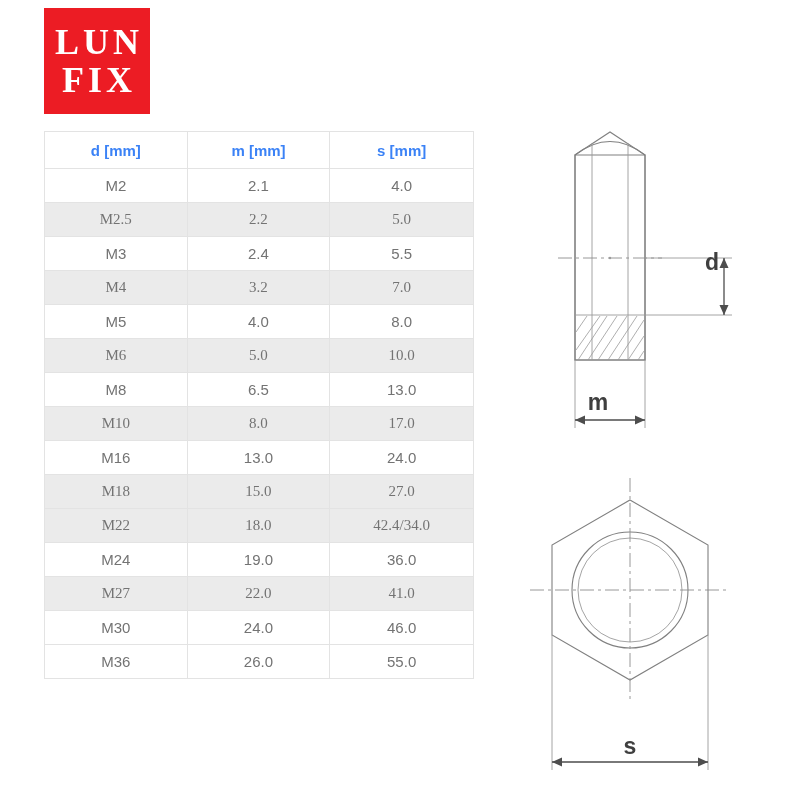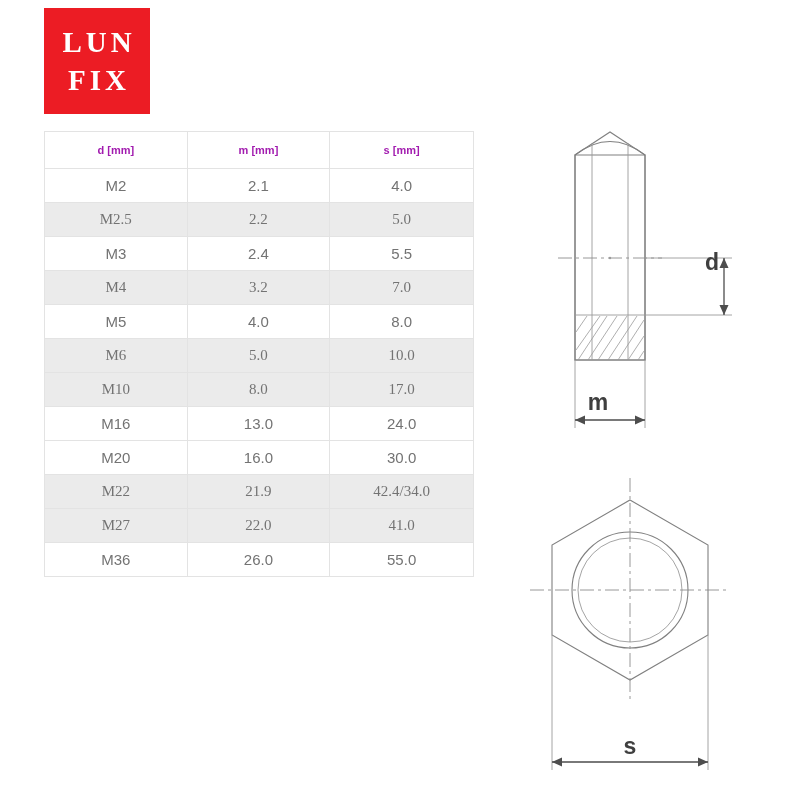--- a/index.html
+++ b/index.html
@@ -27,21 +27,21 @@
     display: flex;
     flex-direction: column;
     align-items: center;
     justify-content: center;
     box-sizing: border-box;
   }
   #logo .logo-line {
     color: #ffffff;
     font-family: "Liberation Serif", serif;
     font-weight: bold;
-    font-size: 29px;
+    font-size: 36px;
     letter-spacing: 4px;
     line-height: 38px;
     text-indent: 4px;
   }
 
   
   #spec-table {
     position: absolute;
     left: 44px;
     top: 131px;
@@ -52,22 +52,22 @@
   #spec-table th, #spec-table td {
     text-align: center;
     border: 1px solid #e3e3e3;
     height: 33px;
     padding: 0;
     font-weight: normal;
     color: #737373;
   }
   #spec-table th {
     font-weight: bold;
-    color: #a21caf;
-    font-size: 11px;
+    color: #3b82f6;
+    font-size: 15px;
     height: 36px;
   }
   #spec-table tbody tr.alt td {
     background: #ebebeb;
     font-family: Liberation Serif, serif;
   }
   #spec-table col.c1 { width: 143px; }
   #spec-table col.c2 { width: 143px; }
   #spec-table col.c3 { width: 144px; }
 
@@ -138,44 +138,59 @@
       <tr>
         <td>M5</td>
         <td>4.0</td>
         <td>8.0</td>
       </tr>
       <tr class="alt">
         <td>M6</td>
         <td>5.0</td>
         <td>10.0</td>
       </tr>
+      <tr>
+        <td>M8</td>
+        <td>6.5</td>
+        <td>13.0</td>
+      </tr>
       <tr class="alt">
         <td>M10</td>
         <td>8.0</td>
         <td>17.0</td>
       </tr>
       <tr>
         <td>M16</td>
         <td>13.0</td>
         <td>24.0</td>
       </tr>
-      <tr>
-        <td>M20</td>
-        <td>16.0</td>
-        <td>30.0</td>
+      <tr class="alt">
+        <td>M18</td>
+        <td>15.0</td>
+        <td>27.0</td>
       </tr>
       <tr class="alt">
         <td>M22</td>
-        <td>21.9</td>
+        <td>18.0</td>
         <td>42.4/34.0</td>
+      </tr>
+      <tr>
+        <td>M24</td>
+        <td>19.0</td>
+        <td>36.0</td>
       </tr>
       <tr class="alt">
         <td>M27</td>
         <td>22.0</td>
         <td>41.0</td>
+      </tr>
+      <tr>
+        <td>M30</td>
+        <td>24.0</td>
+        <td>46.0</td>
       </tr>
       <tr>
         <td>M36</td>
         <td>26.0</td>
         <td>55.0</td>
       </tr>
     </tbody>
 </table>
 
 <div id="drawings">

